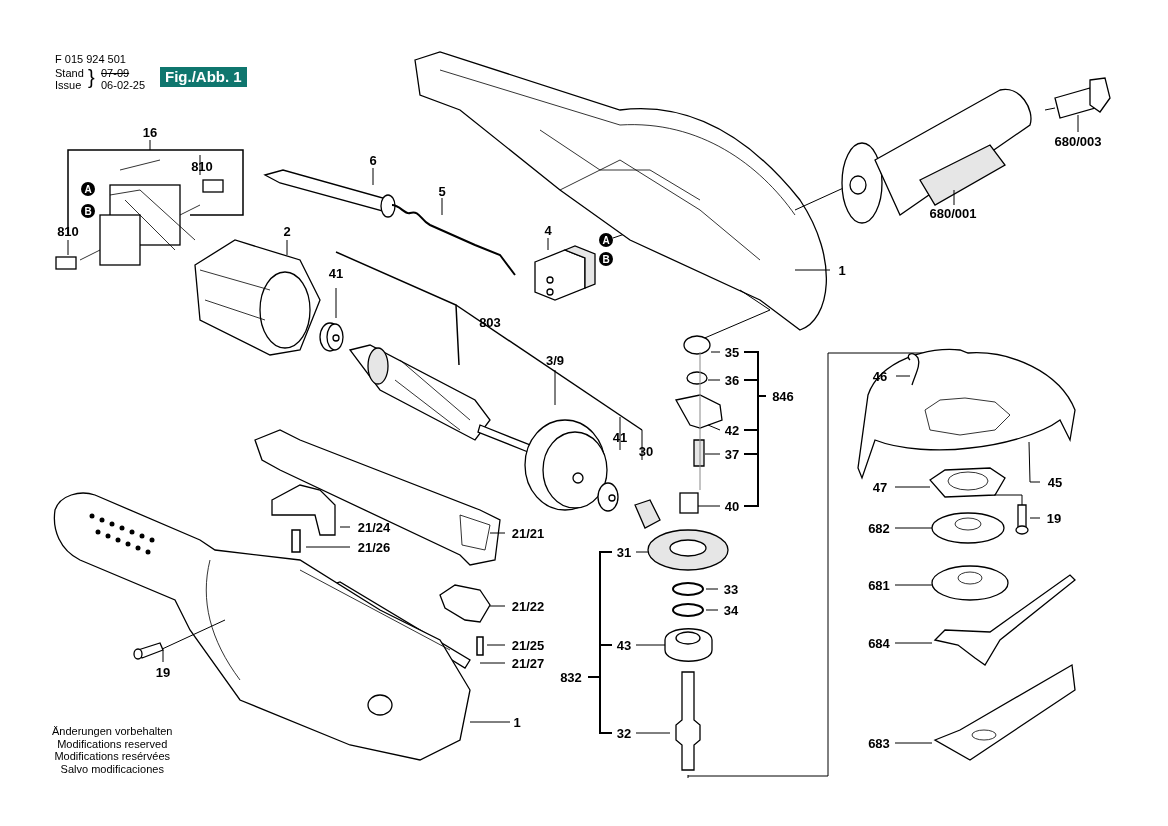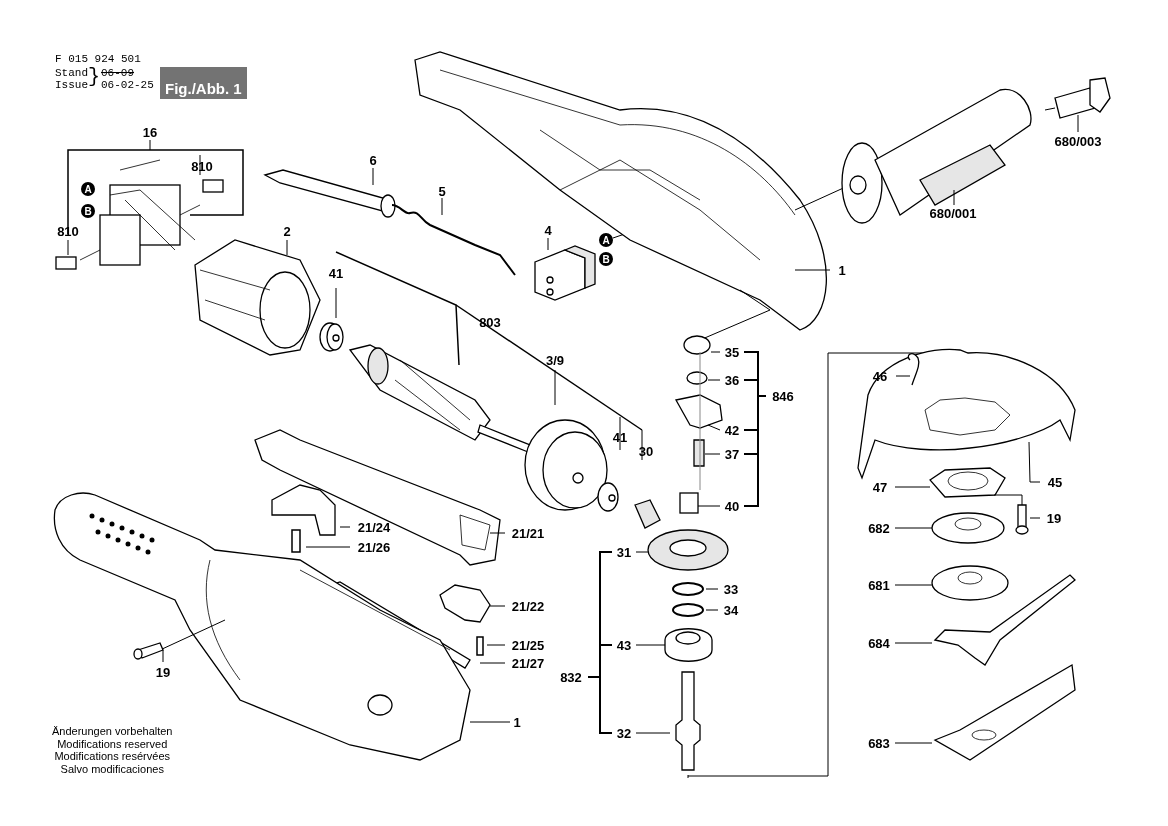--- a/index.html
+++ b/index.html
@@ -1,40 +1,40 @@
 <!DOCTYPE html>
 <html><head>
 <meta charset="utf-8">
 <style>
   html, body { margin:0; padding:0; background:#ffffff; }
   body { width:1168px; height:826px; position:relative; overflow:hidden;
          font-family:"Liberation Sans", sans-serif; color:#000; }
-  .hdr { position:absolute; font-size:11px; line-height:12px;font-family:Liberation Mono, monospace; }
-  .figbadge { position:absolute; left:160px; top:67px; background:#737373; color:#fff;
-              font-weight:bold; font-size:15px; padding:13px 5px 2px 5px; line-height:17px; }
+  .hdr { position:absolute; font-size:11px; line-height:12px; }
+  .figbadge { position:absolute; left:160px; top:67px; background:#0f766e; color:#fff;
+              font-weight:bold; font-size:15px; padding:1px 5px 2px 5px; line-height:17px; }
   .note { position:absolute; left:52px; top:725px; font-size:11px; line-height:12.5px; }
   .note div { white-space:nowrap;text-align:center; }
   svg#diagram { position:absolute; left:0; top:0; }
   .lbl { font-family:"Liberation Sans", sans-serif; font-weight:bold; font-size:13px; fill:#000; }
   .lead { stroke:#000; stroke-width:1; fill:none; }
   .bracket { stroke:#000; stroke-width:2; fill:none; }
   .part { stroke:#000; stroke-width:1.3; fill:#fff; }
   .part-g { stroke:#000; stroke-width:1.3; fill:#e6e6e6; }
   .thin { stroke:#000; stroke-width:0.8; fill:none; }
   .callout-circle { fill:#000; }
   .callout-text { fill:#fff; font-weight:bold; font-size:10px; font-family:"Liberation Sans", sans-serif; }
 </style>
 </head>
 <body>
 
 <div class="hdr" style="left:55px; top:53px;">F 015 924 501</div>
 <div class="hdr" style="left:55px; top:67px;text-align:center;">Stand</div>
 <div class="hdr" style="left:55px; top:79px;text-align:center;">Issue</div>
 <div class="hdr" style="left:88px; top:64px; font-size:20px; line-height:26px;">}</div>
-<div class="hdr" style="left:101px; top:67px; text-decoration:line-through;">06-09</div>
+<div class="hdr" style="left:101px; top:67px; text-decoration:line-through;">07-09</div>
 <div class="hdr" style="left:101px; top:79px;">06-02-25</div>
 <div class="figbadge">Fig./Abb. 1</div>
 
 <div class="note">
   <div>Änderungen vorbehalten</div>
   <div>Modifications reserved</div>
   <div>Modifications resérvées</div>
   <div>Salvo modificaciones</div>
 </div>
 

